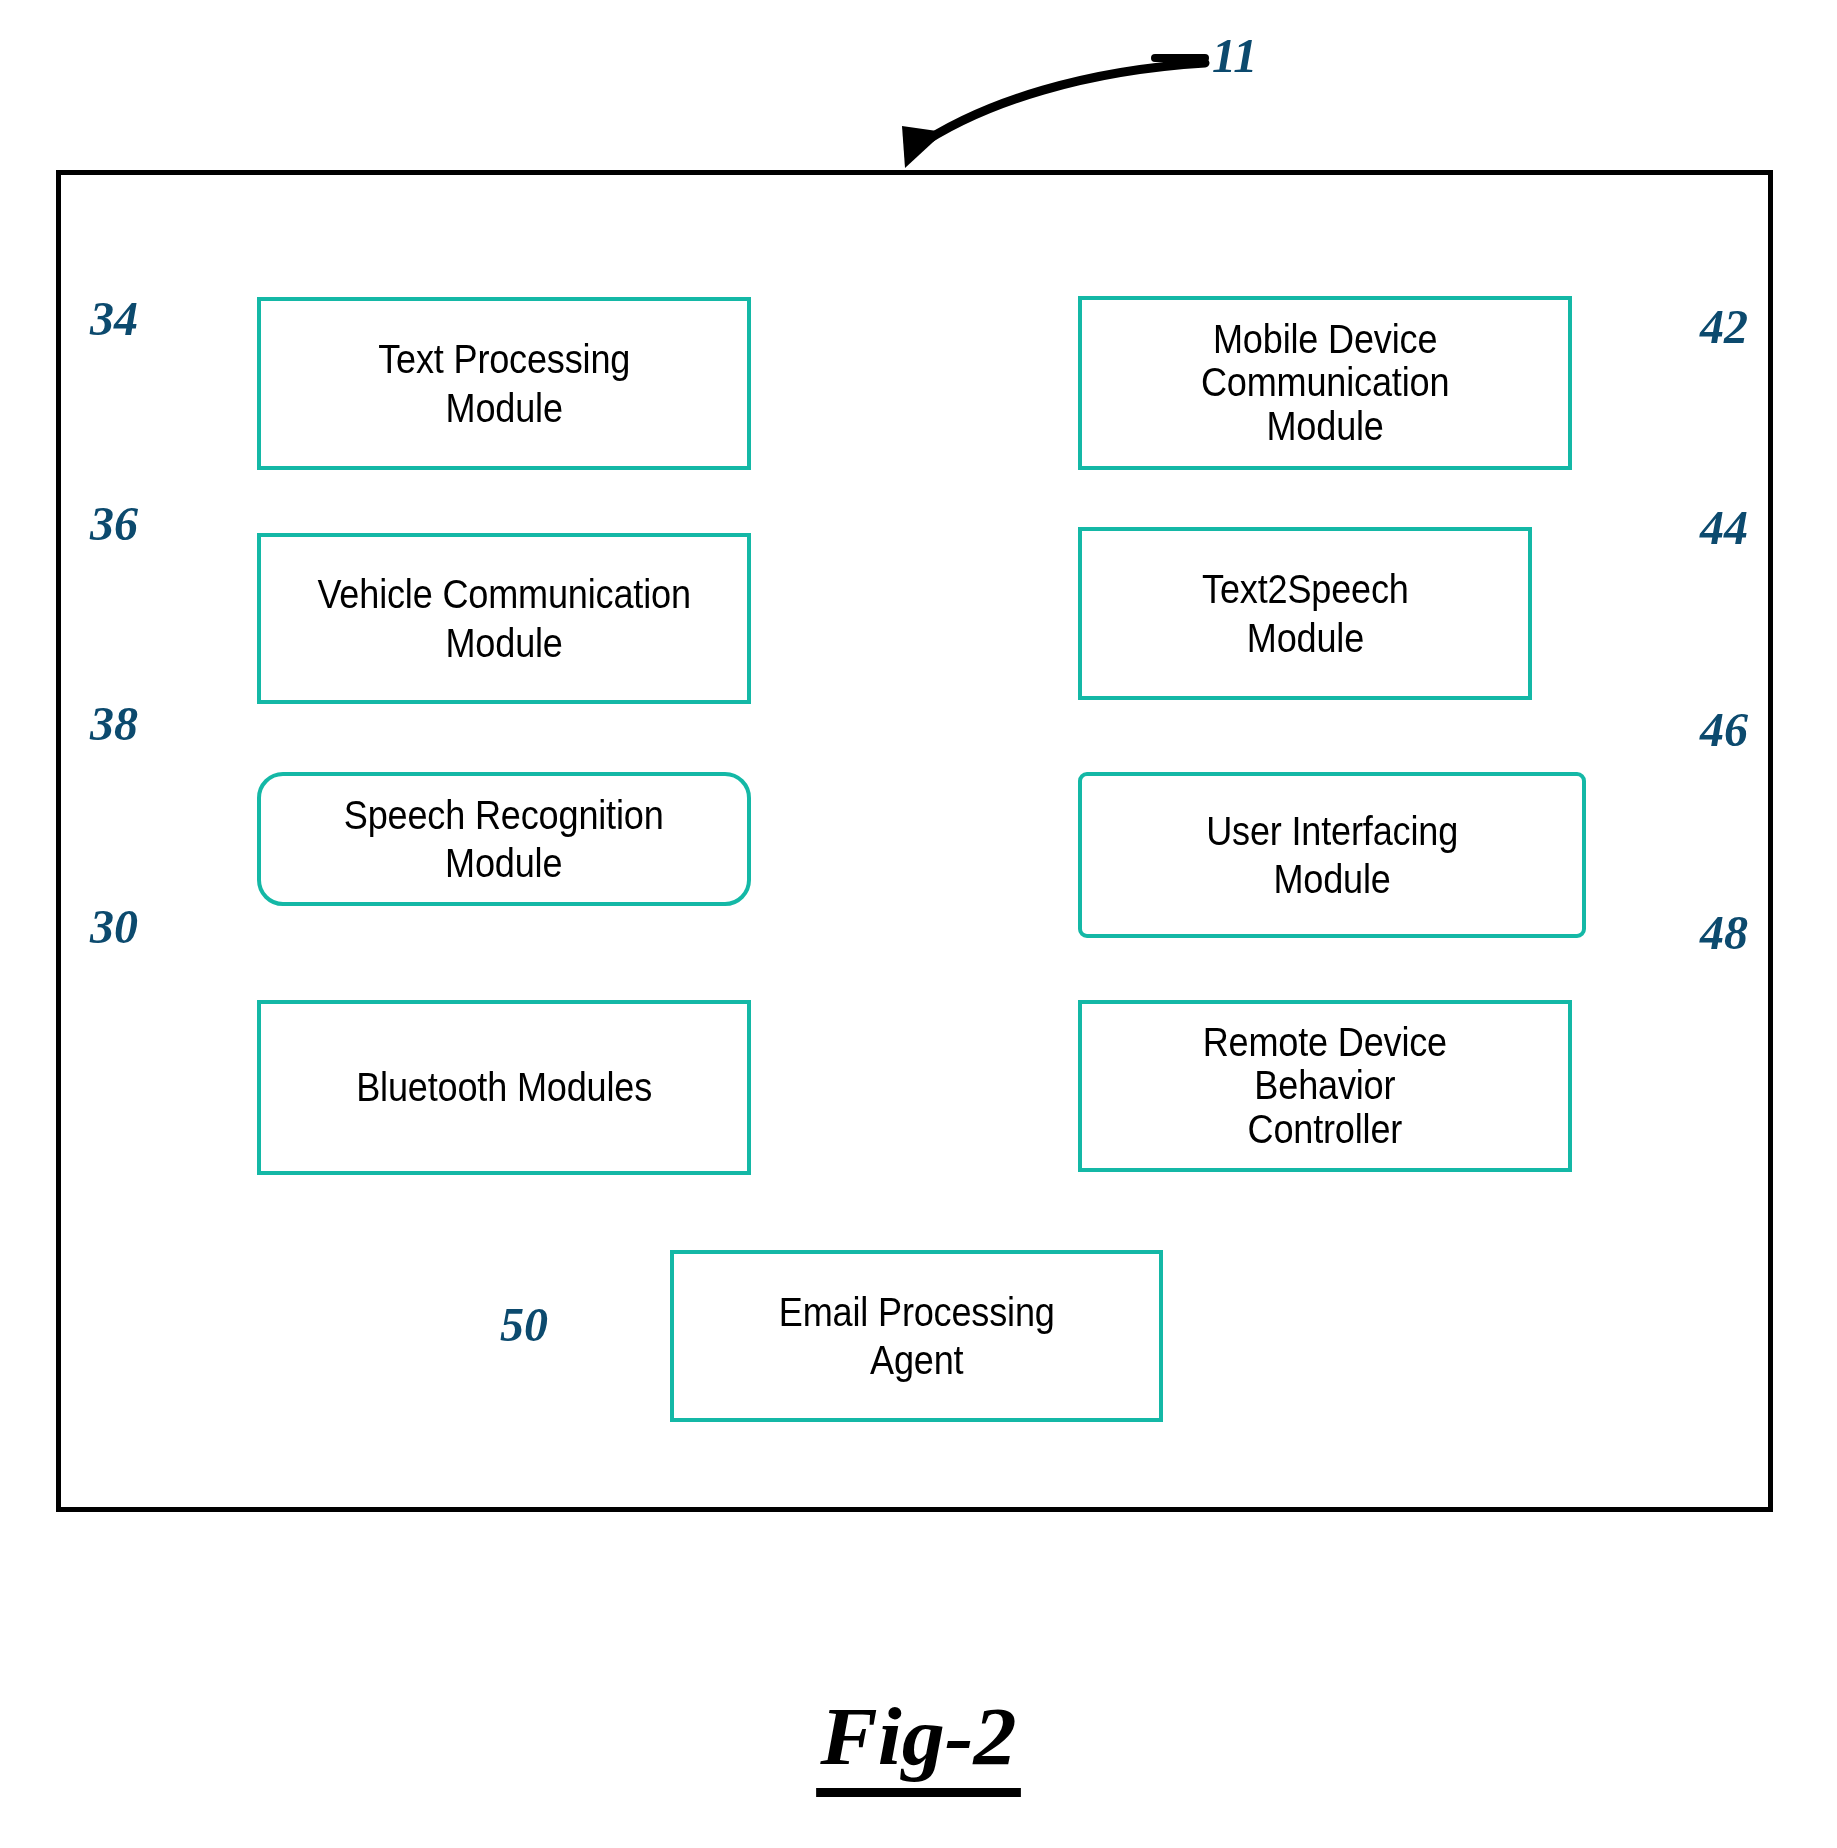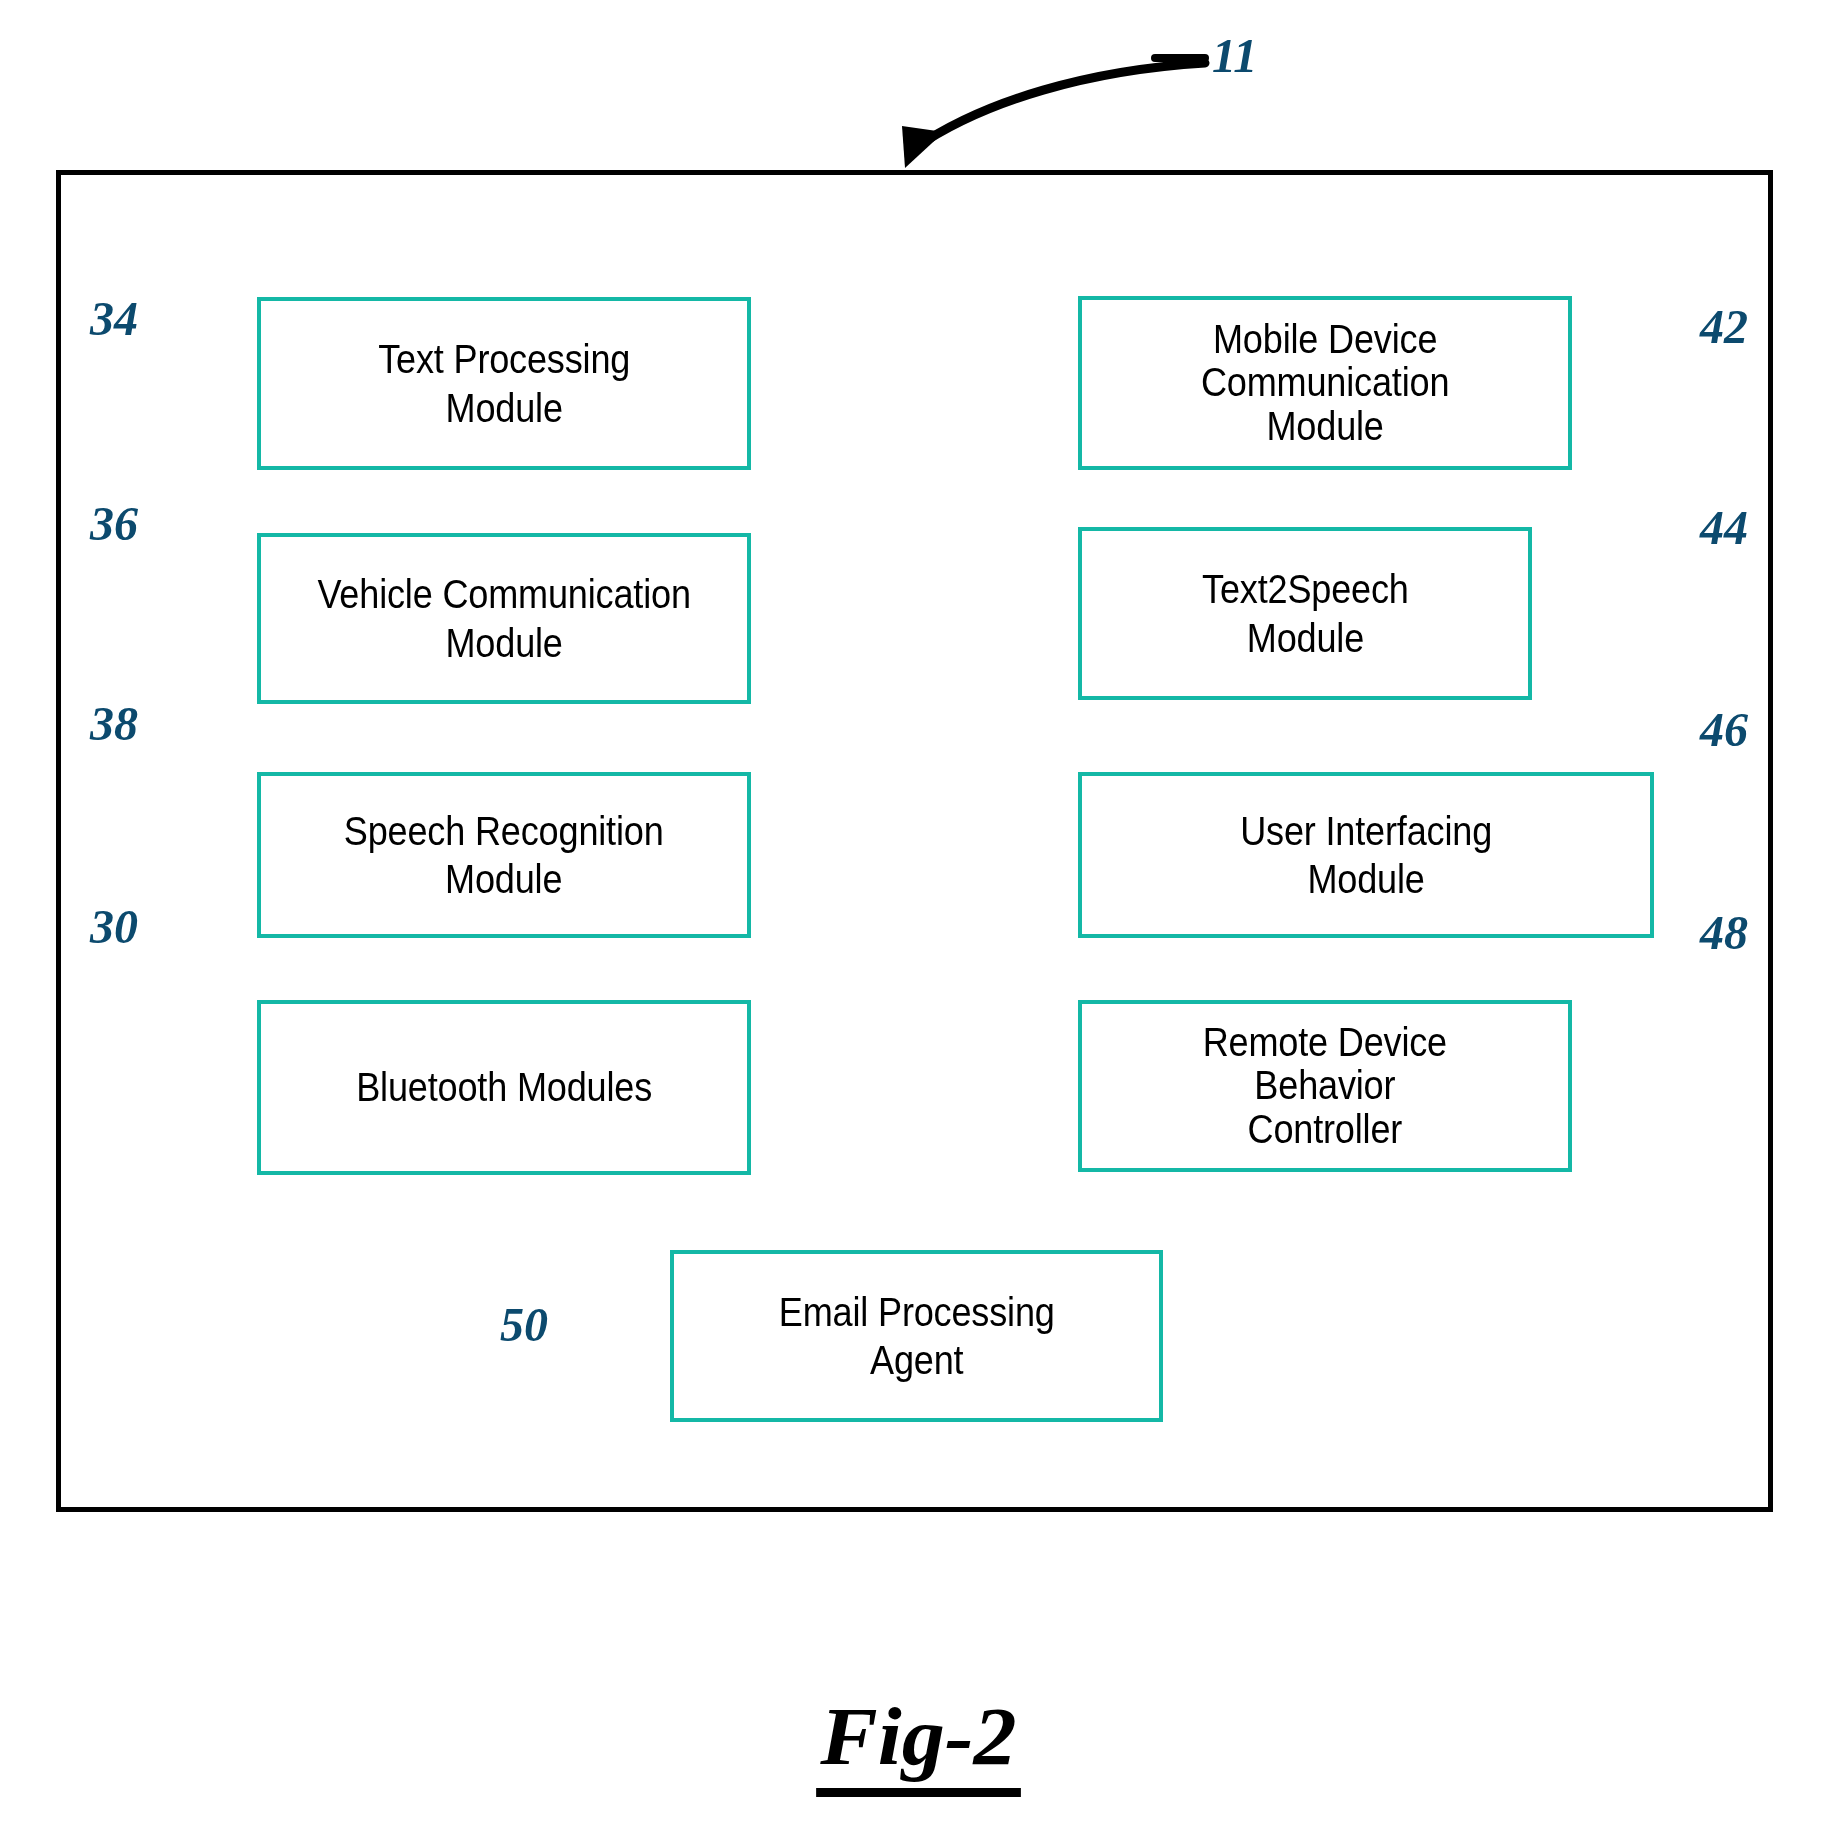--- a/index.html
+++ b/index.html
@@ -123,21 +123,21 @@
 Module</span>
   </div>
   <div class="ref-num" style="left:90px; top:291px;">34</div>
 
   <div class="module-box" style="left:257px; top:533px; width:494px; height:171px;">
     <span class="module-label">Vehicle Communication
 Module</span>
   </div>
   <div class="ref-num" style="left:90px; top:496px;">36</div>
 
-  <div class="module-box" style="left:257px; top:772px; width:494px; height:166px;">
+  <div class="module-box" style="left:257px; top:772px; width:494px; height:134px;border-radius:26px;">
     <span class="module-label">Speech Recognition
 Module</span>
   </div>
   <div class="ref-num" style="left:90px; top:696px;">38</div>
 
   <div class="module-box" style="left:257px; top:1000px; width:494px; height:175px;">
     <span class="module-label">Bluetooth Modules</span>
   </div>
   <div class="ref-num" style="left:90px; top:899px;">30</div>
 
@@ -147,21 +147,21 @@
 Module</span>
   </div>
   <div class="ref-num" style="left:1700px; top:299px;">42</div>
 
   <div class="module-box" style="left:1078px; top:527px; width:454px; height:173px;">
     <span class="module-label">Text2Speech
 Module</span>
   </div>
   <div class="ref-num" style="left:1700px; top:500px;">44</div>
 
-  <div class="module-box" style="left:1078px; top:772px; width:576px; height:166px;">
+  <div class="module-box" style="left:1078px; top:772px; width:508px; height:166px;border-radius:9px;">
     <span class="module-label">User Interfacing
 Module</span>
   </div>
   <div class="ref-num" style="left:1700px; top:702px;">46</div>
 
   <div class="module-box" style="left:1078px; top:1000px; width:494px; height:172px;">
     <span class="module-label tight">Remote Device
 Behavior
 Controller</span>
   </div>

